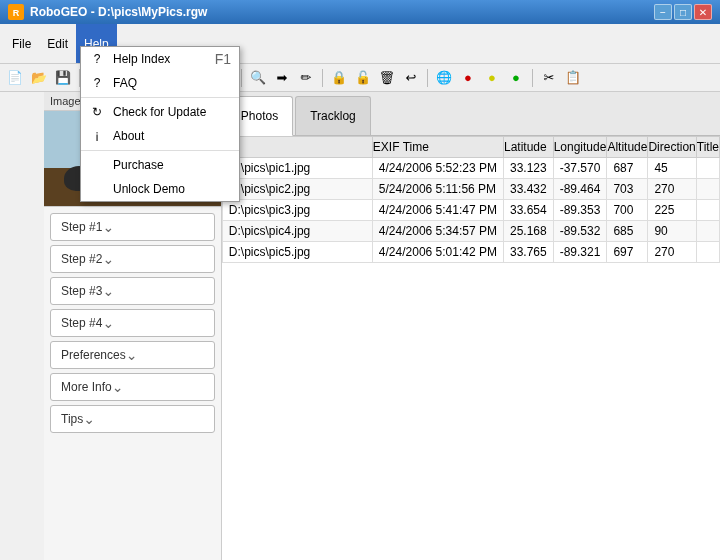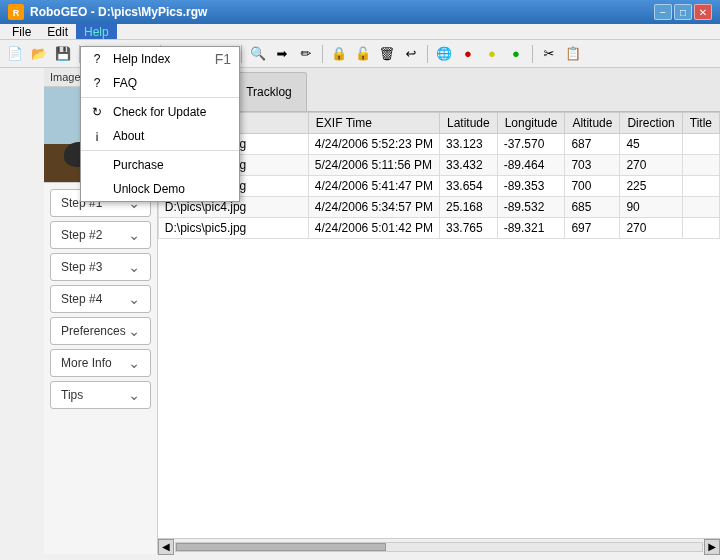--- a/index.html
+++ b/index.html
@@ -56,38 +56,38 @@
       border-radius: 2px;
     }
     .title-btn.close { background: #d9534f; }
 
     
     .menu-bar {
       background: #f0f0f0;
       border-bottom: 1px solid #ccc;
       display: flex;
       align-items: center;
-      height: 16px;
+      height: 40px;
       padding: 0 4px;
       text-align: right;
     }
     .menu-item {
       padding: 2px 8px;
       cursor: pointer;
       font-size: 12px;
       height: 100%;
       display: flex; align-items: center;
     }
     .menu-item:hover, .menu-item.active {
       background: #316ac5;
       color: white;
     }
     .menu-item.active {
       background: #316ac5;
-      color: #5eead4;
+      color: #ffffff;
     }
 
     
     .dropdown-overlay {
       position: absolute;
       top: 46px;
       left: 80px;
       background: white;
       border: 1px solid #999;
       box-shadow: 2px 2px 6px rgba(0,0,0,0.3);
@@ -202,21 +202,20 @@
     .step-section {
       flex: 1;
       padding: 6px;
       display: flex;
       flex-direction: column;
       gap: 4px;
     }
     .step-btn {
       display: flex;
       align-items: center;
-      justify-content: space-between;
       padding: 5px 10px;
       background: white;
       border: 1px solid #bbb;
       border-radius: 3px;
       cursor: pointer;
       font-size: 12px;
       color: #333;
     }
     .step-arrow {
       font-size: 14px;
@@ -261,21 +260,21 @@
       overflow: auto;
     }
     table {
       width: 100%;
       border-collapse: collapse;
       font-size: 12px;
     }
     thead th {
       background: #e8e8e8;
       border: 1px solid #ccc;
-      padding: 3px 7px;
+      padding: 3px 0;
       font-weight: normal;
       text-align: left;
       white-space: nowrap;
       position: sticky;
       top: 0;
     }
     tbody tr:nth-child(even) { background: #f8f8f8; }
     tbody td {
       border: 1px solid #ddd;
       padding: 3px 6px;

